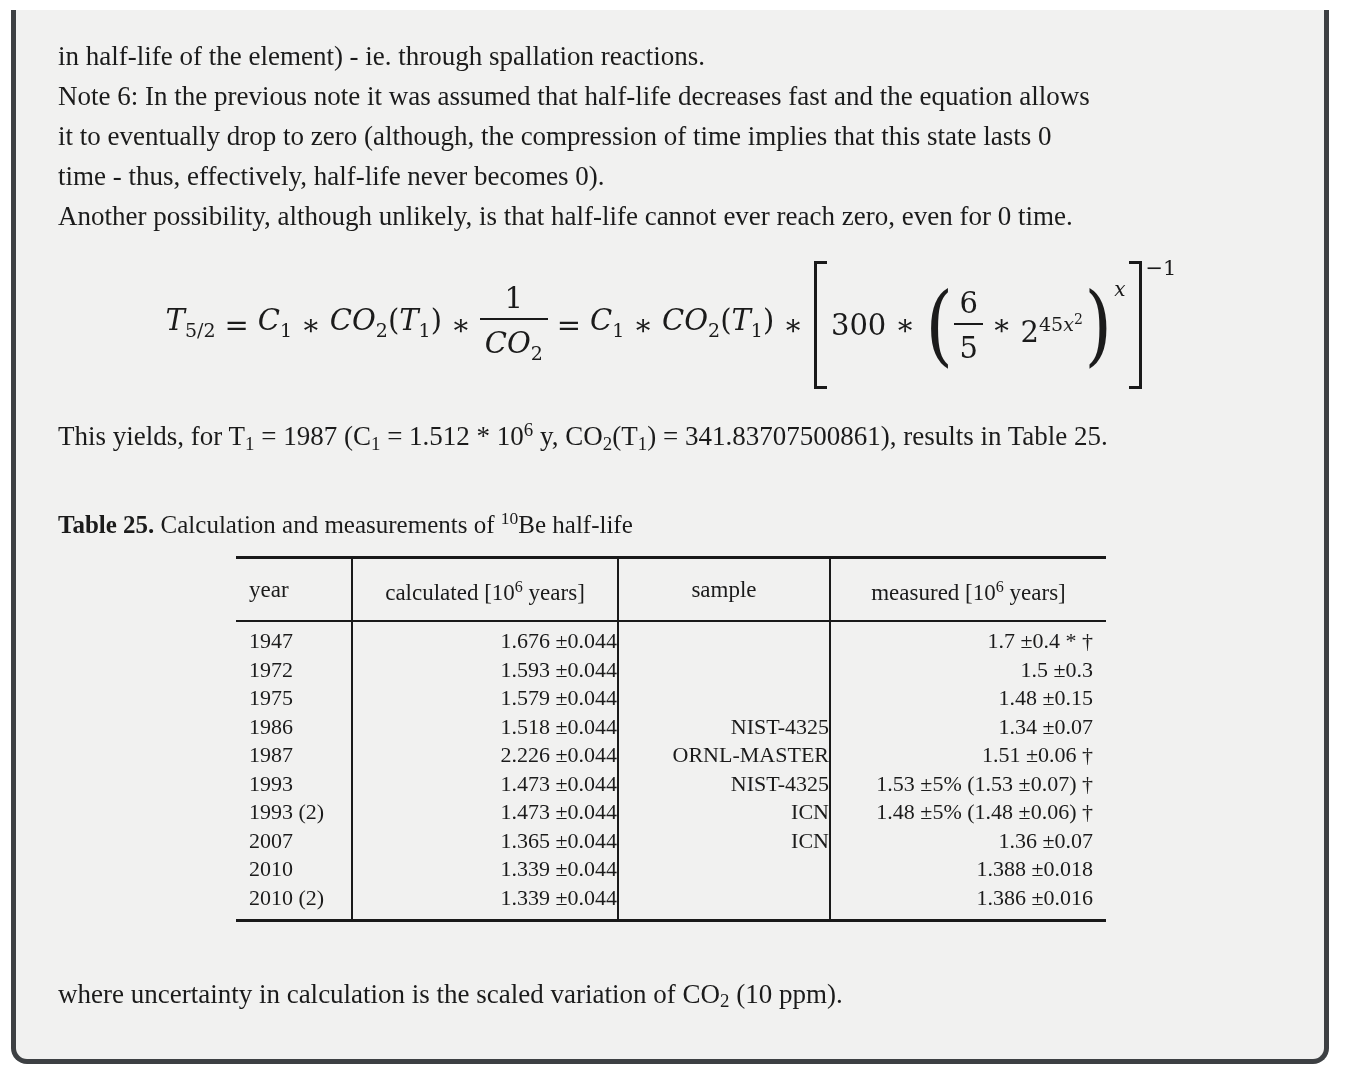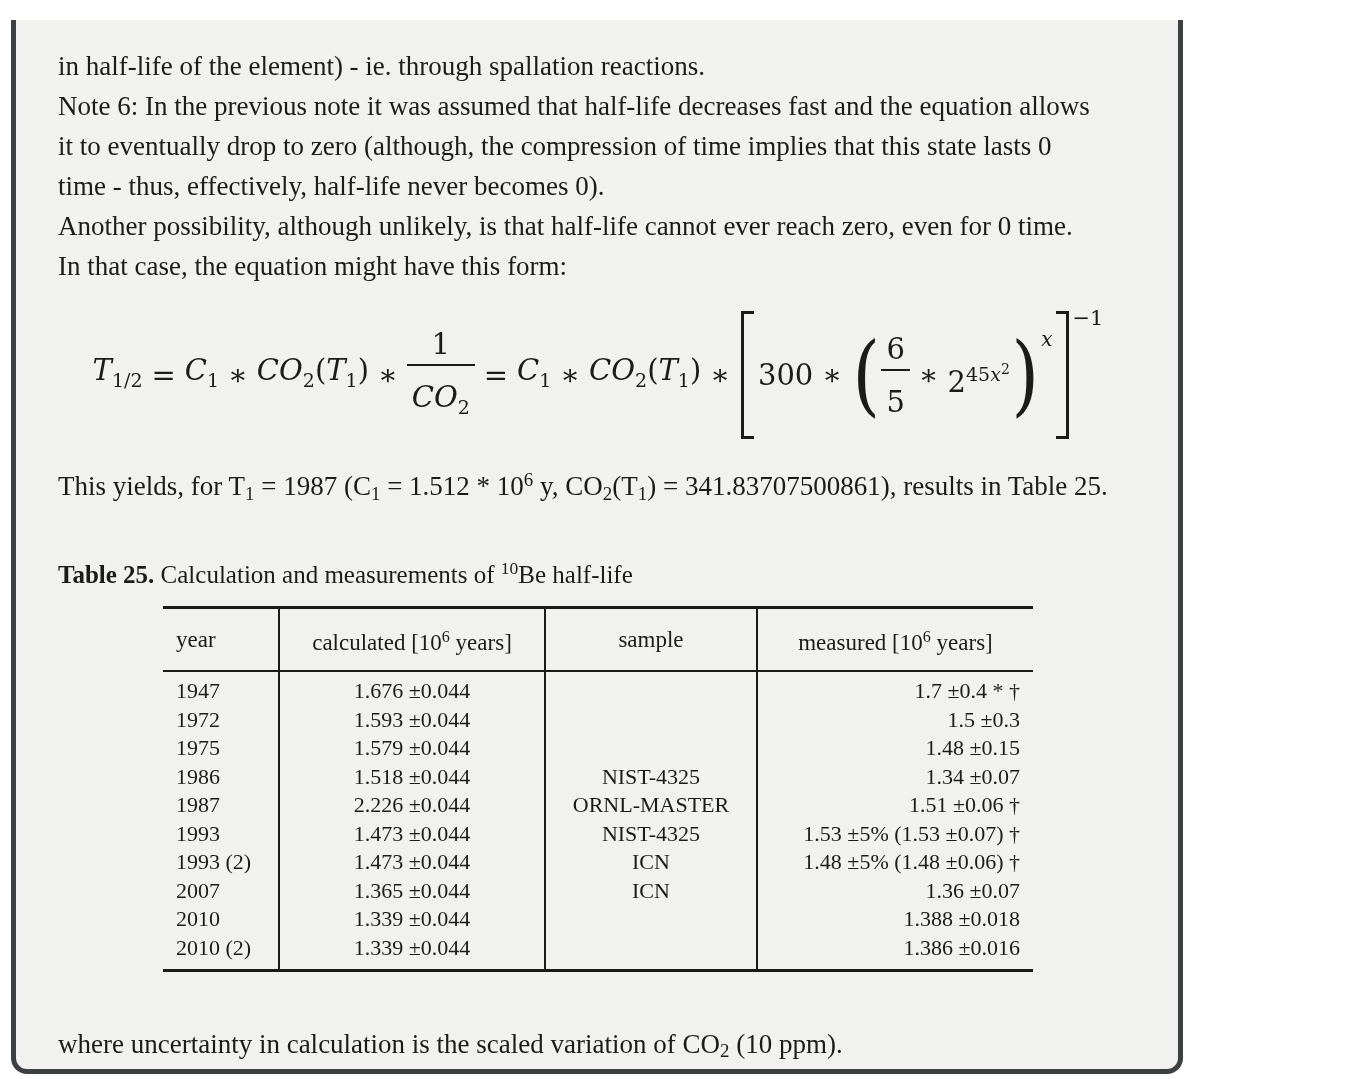--- a/index.html
+++ b/index.html
@@ -8,21 +8,21 @@
     --ink:#1b1b1b;
     --rule:#1a1a1a;
   }
   html,body{
     margin:0;padding:0;width:1348px;height:1079px;overflow:hidden;
     background:#ffffff;
     font-family:"Liberation Serif", serif;
     color:var(--ink);
   }
   .frame{
-    position:absolute;left:11px;top:20px;width:1172px;height:1054px;
+    position:absolute;left:11px;top:10px;width:1318px;height:1054px;
     box-sizing:border-box;
     background:var(--frame-bg);
     border:5px solid var(--frame-border);
     border-top:none;
     border-radius:0 0 16px 16px;
   }
   .content{
     position:relative;
     padding:26px 40px 0 42px;
     font-size:27px;
@@ -40,21 +40,21 @@
     white-space:nowrap;
   }
   .eq-row i{font-style:italic;}
   .tok{display:inline-block;}
   .op{margin:0 9px;}
   .msub{font-size:19px;vertical-align:-7px;}
   .msup{font-size:19px;vertical-align:11px;}
   .msup2{font-size:14px;vertical-align:7px;}
   .frac{display:inline-flex;flex-direction:column;align-items:center;}
   .frac .num{padding:0 5px 3px;}
-  .frac .den{border-top:2px solid var(--rule);padding:14px 5px 0;}
+  .frac .den{border-top:2px solid var(--rule);padding:6px 5px 0;}
   .sqb{display:inline-block;width:13px;height:128px;box-sizing:border-box;}
   .sqb-l{border-left:3px solid var(--rule);border-top:3px solid var(--rule);border-bottom:3px solid var(--rule);margin:0 4px 0 2px;}
   .sqb-r{border-right:3px solid var(--rule);border-top:3px solid var(--rule);border-bottom:3px solid var(--rule);margin-left:4px;}
   .bigparen{
     display:inline-block;font-size:88px;line-height:88px;font-family:"DejaVu Serif",serif;
     transform:scaleX(0.8);margin:0 -2px;
   }
   .paren-sup{font-size:20px;transform:translateY(-36px);margin-left:1px;font-style:italic;}
   .bracket-sup{font-size:21px;transform:translateY(-57px);margin-left:3px;}
 
@@ -82,45 +82,44 @@
   }
   .dtable th{
     font-weight:normal;font-size:23px;
     padding:8px 0 7px;
     border-bottom:2px solid var(--rule);
   }
   .dtable .sep{border-left:2px solid var(--rule);}
   .dtable td{line-height:28.5px;padding:0;}
   .dtable .col-year{text-align:left;padding-left:13px;}
   .dtable th.col-year{text-align:left;}
-  .dtable .col-calc,.dtable .col-sample{text-align:center;}
+  .dtable .col-calc,.dtable .col-sample{text-align:right;}
   .dtable .col-meas{text-align:right;padding-right:13px;}
   .dtable th.col-calc,.dtable th.col-sample,.dtable th.col-meas{text-align:center;padding-right:0;}
   .dtable tbody tr:first-child td{padding-top:5px;}
   .dtable tbody tr:last-child td{padding-bottom:7px;}
 
   .footnote{margin-top:52px;}
 </style>
 </head>
 <body>
 
 <div class="frame">
   <div class="content">
 
     <div class="para">
       <div class="para-line">in half-life of the element) - ie. through spallation reactions.</div>
       <div class="para-line">Note 6: In the previous note it was assumed that half-life decreases fast and the equation allows</div>
       <div class="para-line">it to eventually drop to zero (although, the compression of time implies that this state lasts 0</div>
       <div class="para-line">time - thus, effectively, half-life never becomes 0).</div>
       <div class="para-line">Another possibility, although unlikely, is that half-life cannot ever reach zero, even for 0 time.</div>
-      <div class="para-line">In that case, the equation might have this form:</div>
     </div>
 
     <div class="eq-row">
-      <span class="tok"><i>T</i><span class="msub">1/2</span></span>
+      <span class="tok"><i>T</i><span class="msub">5/2</span></span>
       <span class="op">=</span>
       <span class="tok"><i>C</i><span class="msub">1</span></span>
       <span class="op">∗</span>
       <span class="tok"><i>CO</i><span class="msub">2</span><span>(</span><i>T</i><span class="msub">1</span><span>)</span></span>
       <span class="op">∗</span>
       <span class="frac">
         <span class="num">1</span>
         <span class="den"><i>CO</i><span class="msub">2</span></span>
       </span>
       <span class="op">=</span>

